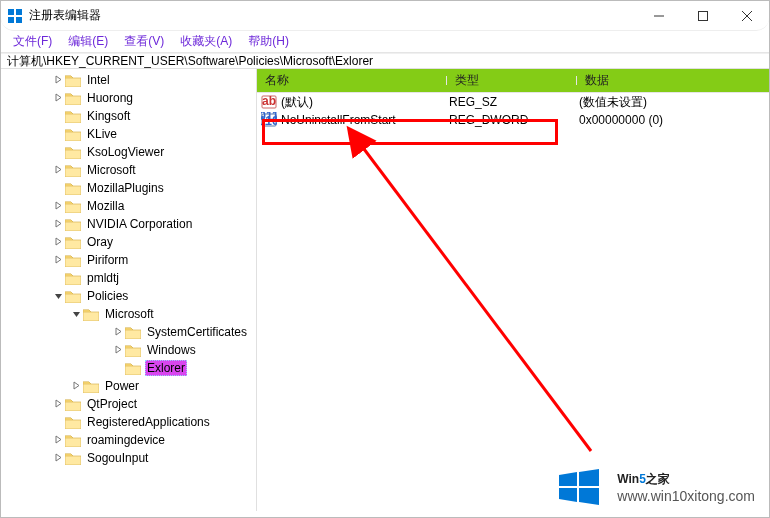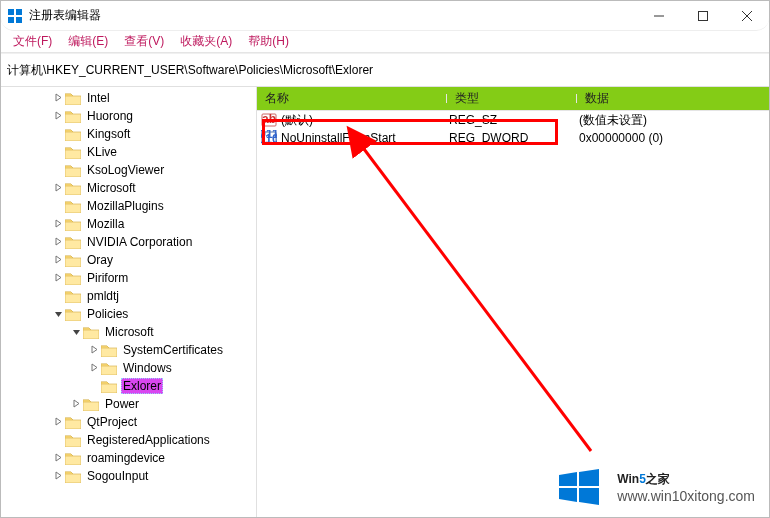--- a/index.html
+++ b/index.html
@@ -5,23 +5,23 @@
   * { box-sizing: border-box; margin: 0; padding: 0; font-family: "Microsoft YaHei", "Segoe UI", sans-serif; font-size: 12px; }
   body { width: 770px; height: 518px; background: #fff; position: relative; overflow: hidden; border: 1px solid #bbb; }
   
   .titlebar { height: 30px; background: #fff; display: flex; align-items: center; padding-left: 6px; border-bottom: 1px solid #eee; border-radius: 13px; }
   .titlebar .app-icon { width: 16px; height: 16px; margin-right: 6px; }
   .titlebar .title { flex: 1; color: #000; }
   .winbtns { display: flex; }
   .winbtn { width: 44px; height: 30px; display: flex; align-items: center; justify-content: center; color: #555; }
   
   .menubar { height: 22px; display: flex; align-items: center; padding: 0 4px; border-bottom: 1px solid #e5e5e5; }
-  .menuitem { padding: 2px 8px; color: #be185d; }
-  
-  .address { height: 34px; border-top: 1px solid #f0f0f0; border-bottom: 1px solid #e0e0e0; display: flex; align-items: center; padding: 0 6px; color: #000; }
+  .menuitem { padding: 2px 8px; color: #6d28d9; }
+  
+  .address { height: 16px; border-top: 1px solid #f0f0f0; border-bottom: 1px solid #e0e0e0; display: flex; align-items: center; padding: 0 6px; color: #000; }
   
   .main { display: flex; height: calc(100% - 30px - 22px - 22px); }
   .tree { width: 256px; overflow: hidden; border-right: 1px solid #e0e0e0; padding-top: 2px; }
   .list { flex: 1; display: flex; flex-direction: column; }
   .colheaders { display: flex; border-bottom: 1px solid #e5e5e5; background: #84cc16; height: 24px; align-items: center; }
   .colheader { padding: 0 8px; color: #222; position:relative;}
   .colheader:not(:last-child)::after{content:"";position:absolute;right:0;top:4px;bottom:4px;width:1px;background:#e5e5e5;}
   .col-name { width: 190px; }
   .col-type { width: 130px; }
   .col-data { flex: 1; }
@@ -31,21 +31,21 @@
   .row .rname { width: 168px; }
   .row .rtype { width: 130px; }
   .row .rdata { flex: 1; }
   
   .node { display: flex; align-items: center; height: 18px; white-space: nowrap; }
   .node .chev { width: 14px; text-align: center; color: #666; font-size: 10px; }
   .folder { width: 16px; height: 13px; margin-right: 4px; display:inline-block; }
   .folder svg { display:block;}
   .node.selected .label { background: #d946ef; border: 1px dotted #99d1ff; padding: 0 1px; text-align: right; }
   .node .label { padding: 0 2px; display:inline-block;}
-  .indent-0{padding-left:50px;} .indent-1{padding-left:68px;} .indent-2{padding-left:86px;}
+  .indent-0{padding-left:50px;} .indent-1{padding-left:68px;} .indent-2{padding-left:110px;}
   
   .redbox { position: absolute; border: 3px solid #f00; pointer-events:none; }
   
   .arrow { position: absolute; pointer-events:none; }
   
   .watermark { position: absolute; right: 14px; bottom: 8px; display: flex; align-items: center; gap: 16px; }
   .watermark .wtext { text-align: left; }
   .watermark .w1 { font-size: 22px; font-weight: bold; color: #222; display:flex; align-items:baseline;}
   .watermark .w1 .num{color:#0078d7;}
   .watermark .w2 { font-size: 14px; color: #555; }

